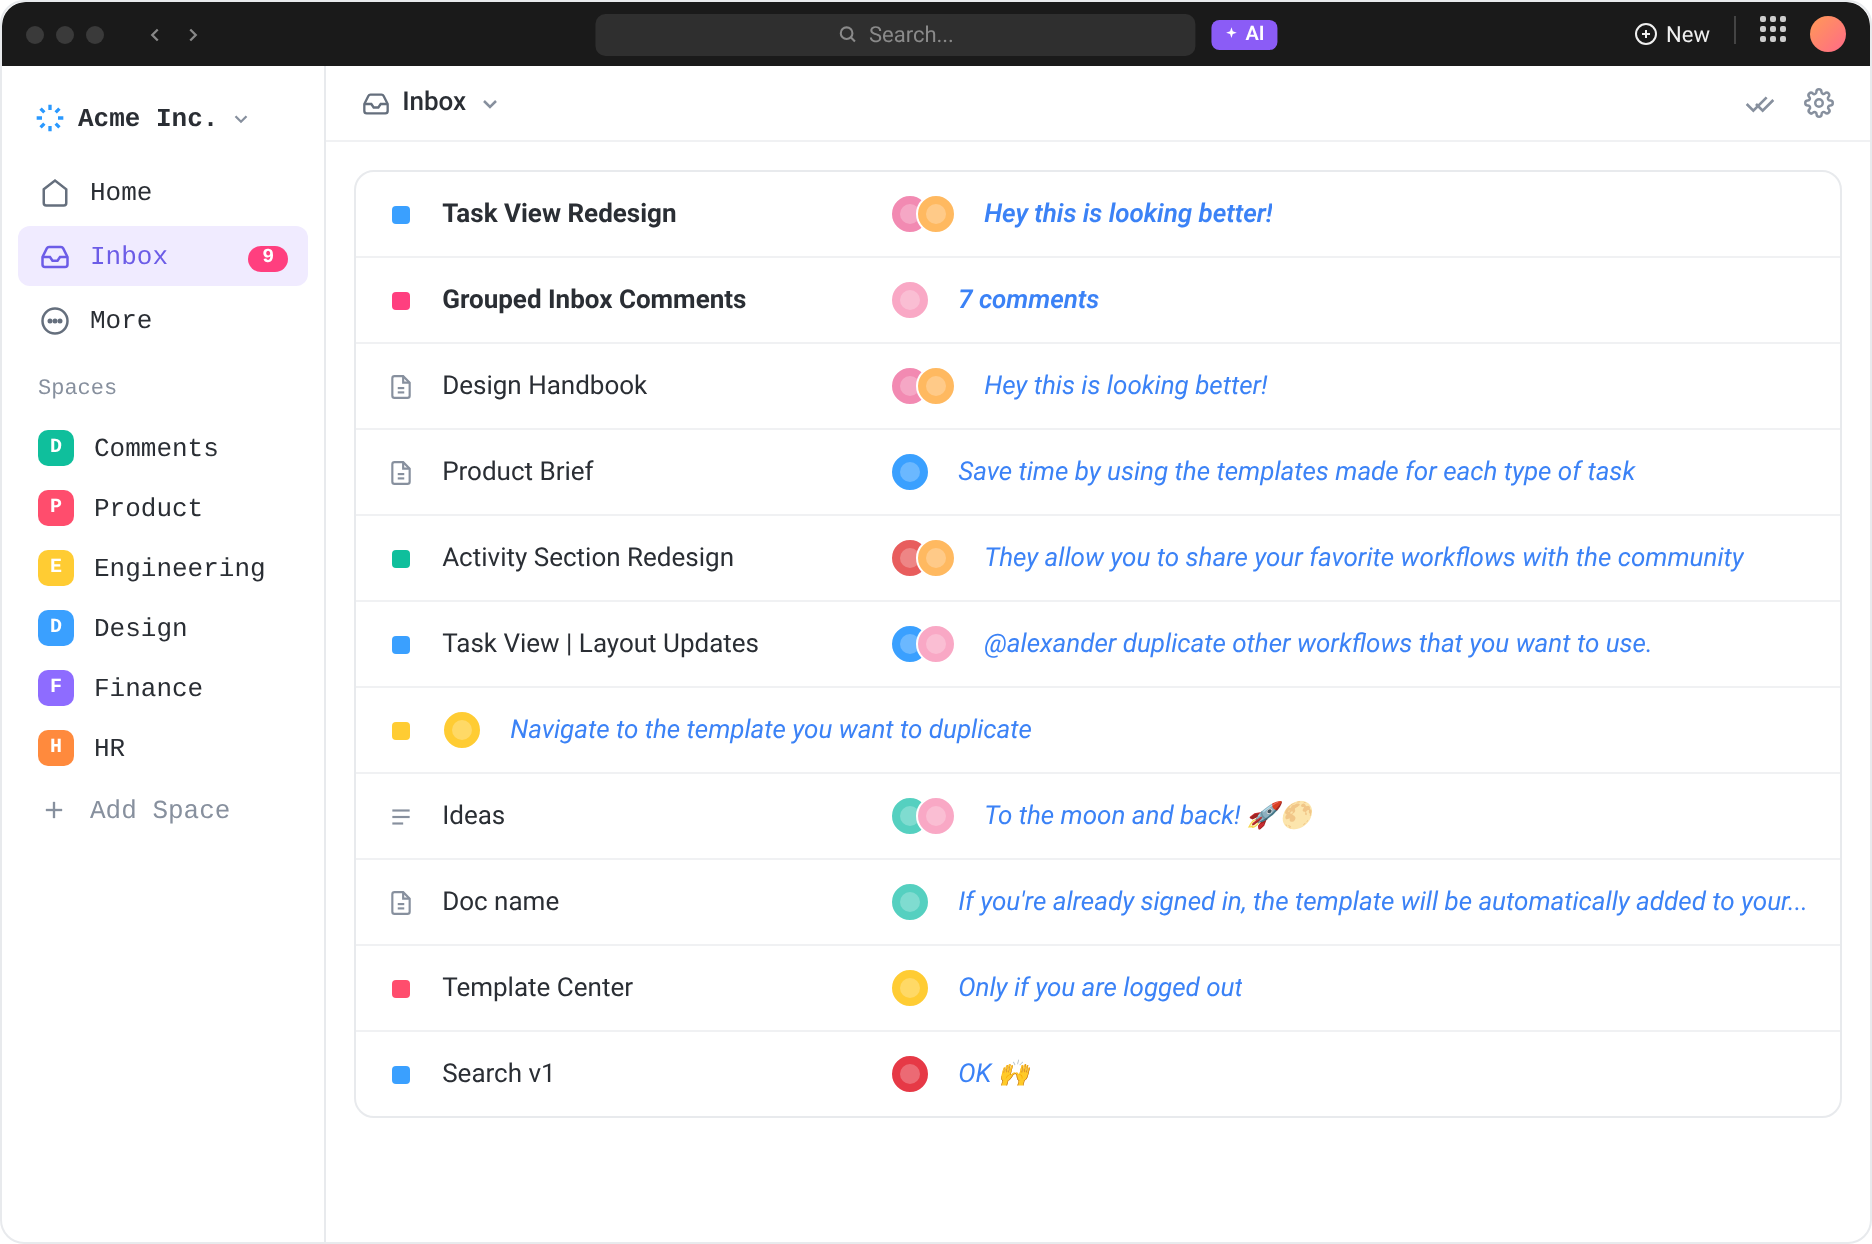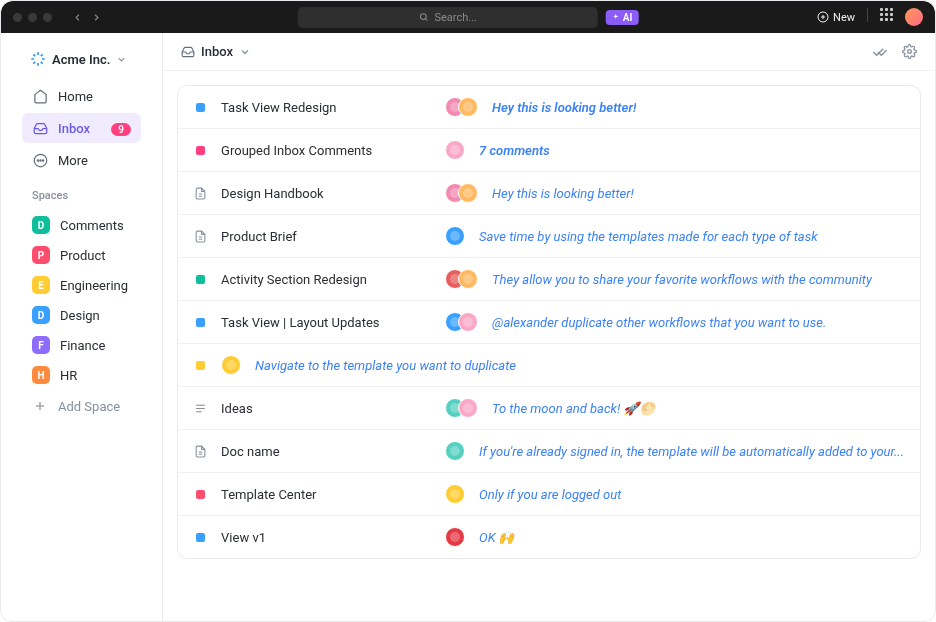--- a/index.html
+++ b/index.html
@@ -14,21 +14,21 @@
 .search-box { width: 300px; height: 21px; background: #2f2f2f; border-radius: 5px; display: flex; align-items: center; justify-content: center; gap: 6px; color: #8a8a8a; font-size: 11px; }
 .ai-chip { background: #8b5cf6; color: #fff; font-size: 10px; font-weight: 600; padding: 2px 6px; border-radius: 4px; display: flex; align-items: center; gap: 3px; }
 .titlebar-right { margin-left: auto; display: flex; gap: 12px; color: #f0f0f0; font-size: 11px; }
 .new-btn { display: flex; align-items: center; gap: 4px; }
 .divider-v { width: 1px; height: 14px; background: #444; }
 .avatar-tb { width: 18px; height: 18px; border-radius: 50%; background: linear-gradient(135deg,#ff9a56,#ff6a88); }
 .apps-grid { display: grid; grid-template-columns: repeat(3,3px); grid-template-rows: repeat(3,3px); gap: 2px; }
 .apps-grid span { background: #ccc; border-radius: 1px; }
 
 .app-body { display: flex; height: calc(622px - 32px); }
-.sidebar { width: 168px; border-right: 1px solid #e8eaed; padding: 12px 21px; display: flex; flex-direction: column; gap: 2px; }
+.sidebar { width: 168px; border-right: 1px solid #e8eaed; padding: 12px 8px; display: flex; flex-direction: column; gap: 2px; font-family: Liberation Mono, monospace; }
 .workspace { display: flex; align-items: center; gap: 6px; padding: 6px 8px; font-weight: 600; font-size: 13px; margin-bottom: 6px; }
 .ws-logo { color: #2a99ff; }
 .nav-item { display: flex; align-items: flex-end; gap: 10px; padding: 7px 10px; border-radius: 6px; font-size: 13px; color: #2a2e34; cursor: pointer; }
 .nav-item.active { background: #f0ebff; color: #6c5ce7; font-weight: 500; }
 .nav-icon { width: 16px; height: 16px; display: flex; align-items: center; justify-content: center; }
 .badge { margin-left: auto; background: #ff3f7f; color: #fff; font-size: 10px; font-weight: 600; border-radius: 10px; padding: 1px 7px; }
 .section-label { font-size: 11px; color: #87909e; padding: 12px 10px 6px; font-weight: 500; }
 .space-item { display: flex; align-items: center; gap: 10px; padding: 6px 10px; border-radius: 6px; font-size: 13px; cursor: pointer; }
 .space-icon { width: 18px; height: 18px; border-radius: 5px; display: flex; align-items: center; justify-content: center; color: #fff; font-size: 10px; font-weight: 700; }
 .add-space { display: flex; align-items: center; gap: 10px; padding: 6px 10px; color: #87909e; font-size: 13px; cursor: pointer; }
@@ -37,21 +37,21 @@
 .main-header { height: 38px; display: flex; align-items: center; padding: 0 18px; border-bottom: 1px solid #f0f1f3; }
 .header-left { display: flex; align-items: center; gap: 6px; font-size: 13px; font-weight: 500; }
 .header-right { margin-left: auto; display: flex; gap: 14px; align-items: center; color: #87909e; }
 
 .inbox-list { margin: 14px 14px 0; border: 1px solid #e8eaed; border-radius: 10px; overflow: hidden; }
 .inbox-row { display: flex; align-items: center; padding: 11px 16px; border-bottom: 1px solid #f0f1f3; gap: 14px; cursor: pointer; }
 .inbox-row:last-child { border-bottom: none; }
 .row-icon { width: 13px; height: 13px; display: flex; align-items: center; justify-content: center; flex-shrink: 0; }
 .status-sq { width: 9px; height: 9px; border-radius: 2px; }
 .row-title { width: 210px; font-size: 13px; flex-shrink: 0; white-space: nowrap; overflow: hidden; text-overflow: ellipsis; }
-.row-title.bold { font-weight: 400; }
+.row-title.bold { font-weight: 700; }
 .avatars { display: flex; flex-shrink: 0; }
 .av { width: 20px; height: 20px; border-radius: 50%; border: 1.5px solid #fff; display: flex; align-items: center; justify-content: center; }
 .av + .av { margin-left: -7px; }
 .av-face { width: 60%; height: 60%; border-radius: 50%; background: rgba(255,255,255,0.25); }
 .row-msg { font-size: 13px; color: #3b82f6; white-space: nowrap; overflow: hidden; text-overflow: ellipsis; font-style: italic; }
 .row-msg.bold { font-weight: 600; }
 
 svg { display: block; }
 </style>
 </head>
@@ -365,21 +365,21 @@
             <span class="av" style="background:#ffcc33">
               <span class="av-face"></span>
             </span>
           </span>
     <span class="row-msg ">Only if you are logged out</span>
         </div>
         <div class="inbox-row">
     <span class="row-icon">
             <span class="status-sq" style="background:#3aa0ff"></span>
           </span>
-    <span class="row-title ">View v1</span>
+    <span class="row-title ">Search v1</span>
     <span class="avatars">
             <span class="av" style="background:#e63946">
               <span class="av-face"></span>
             </span>
           </span>
     <span class="row-msg ">OK 🙌</span>
         </div>
       </div>
   </main>
 </div>

